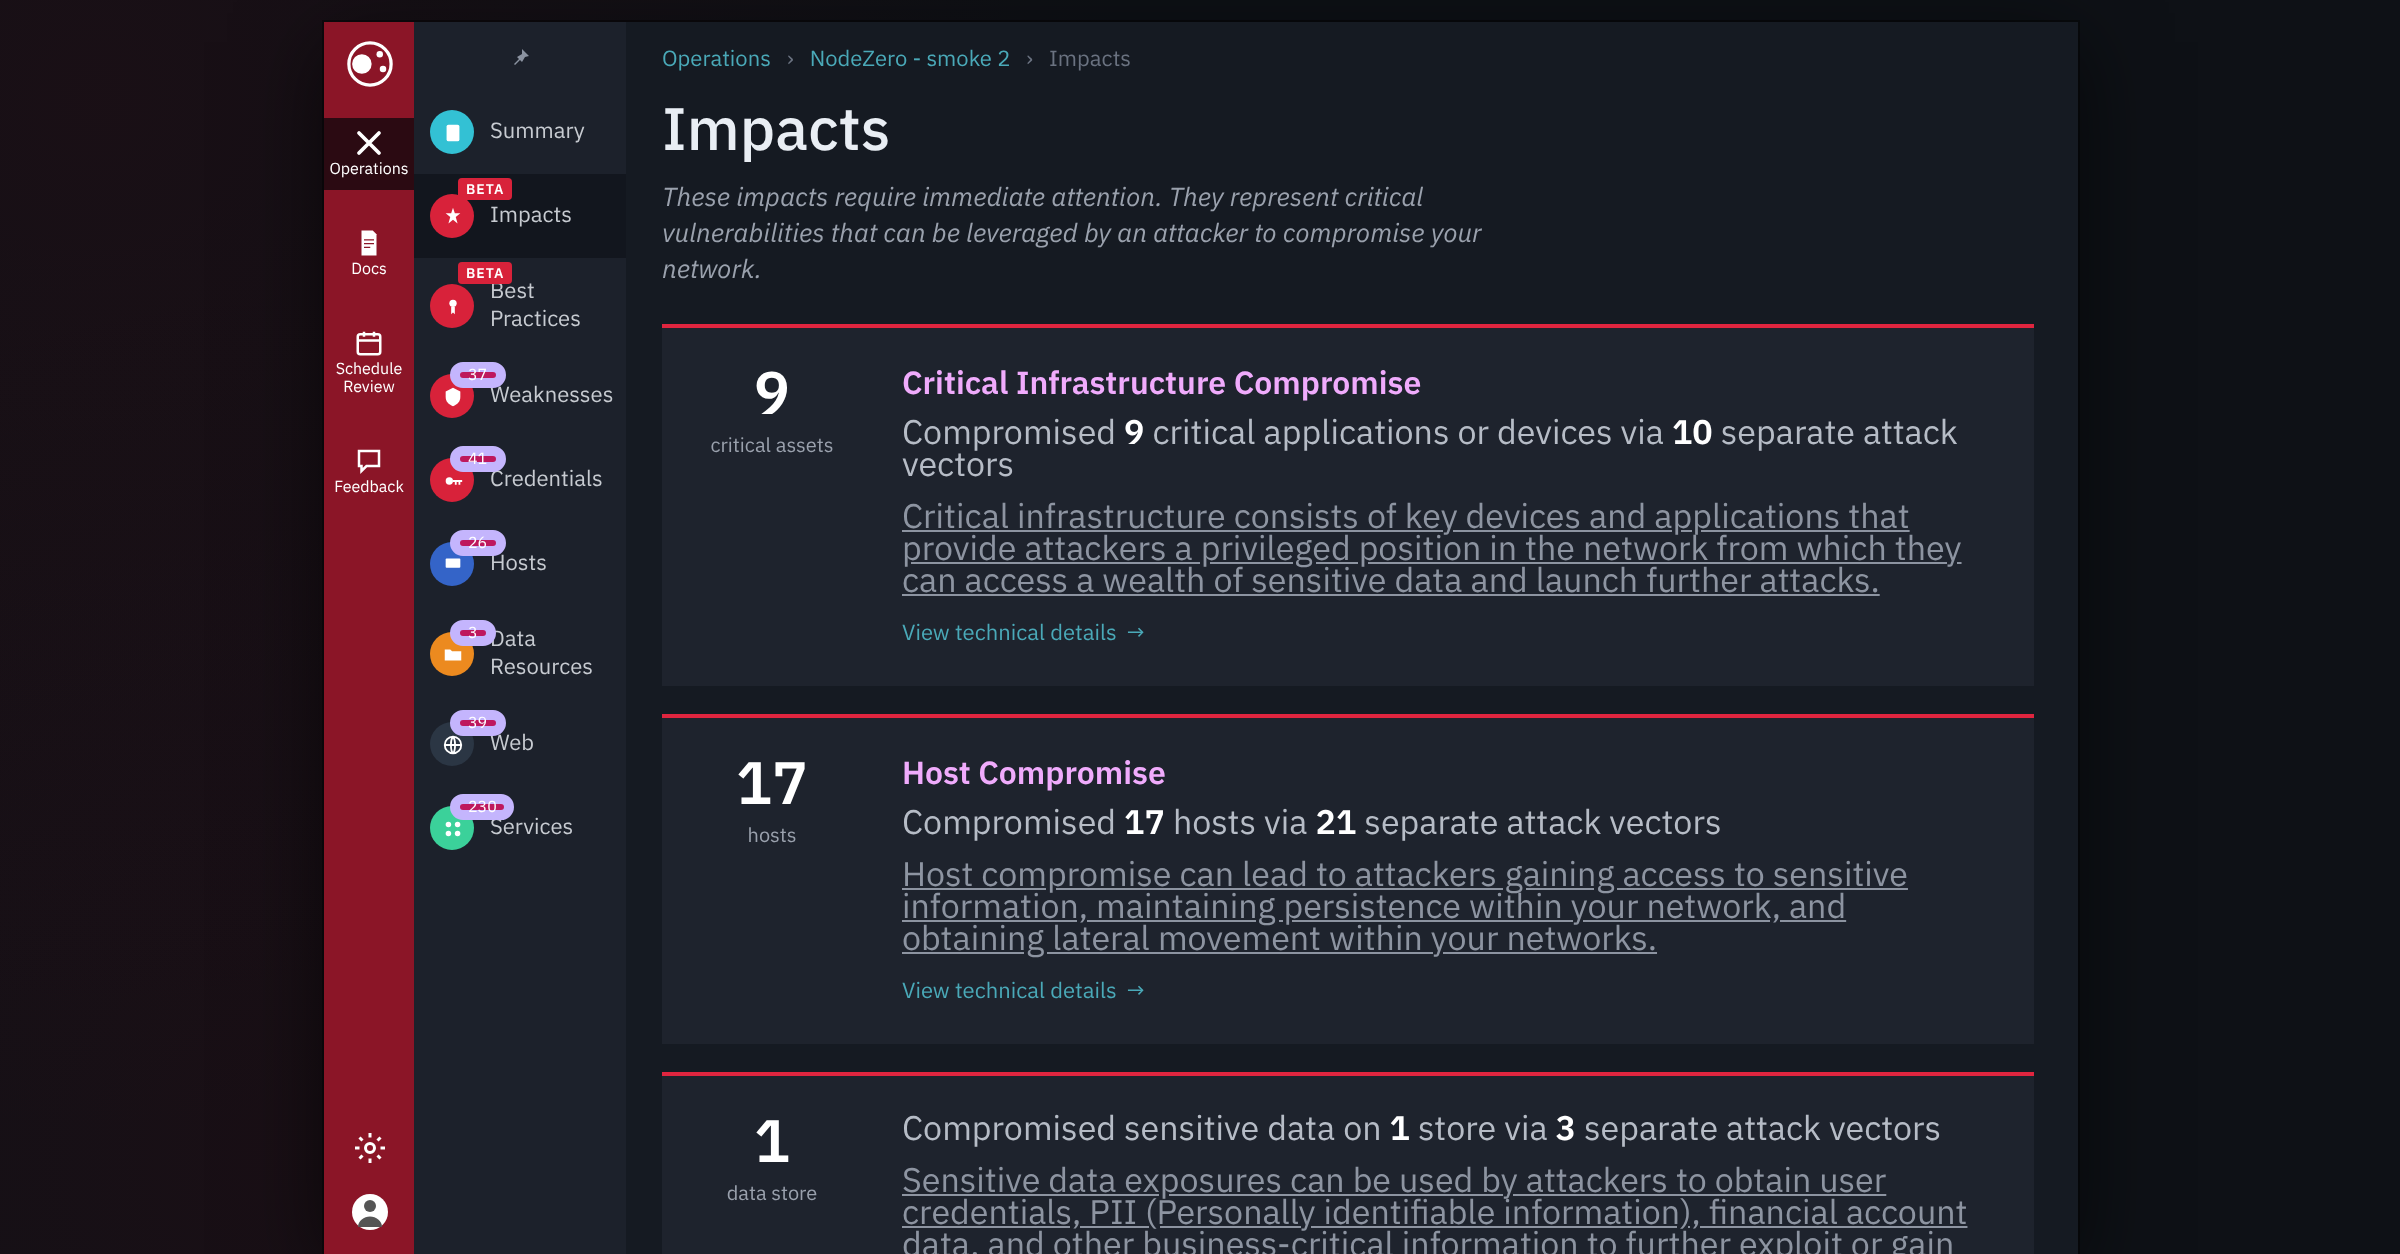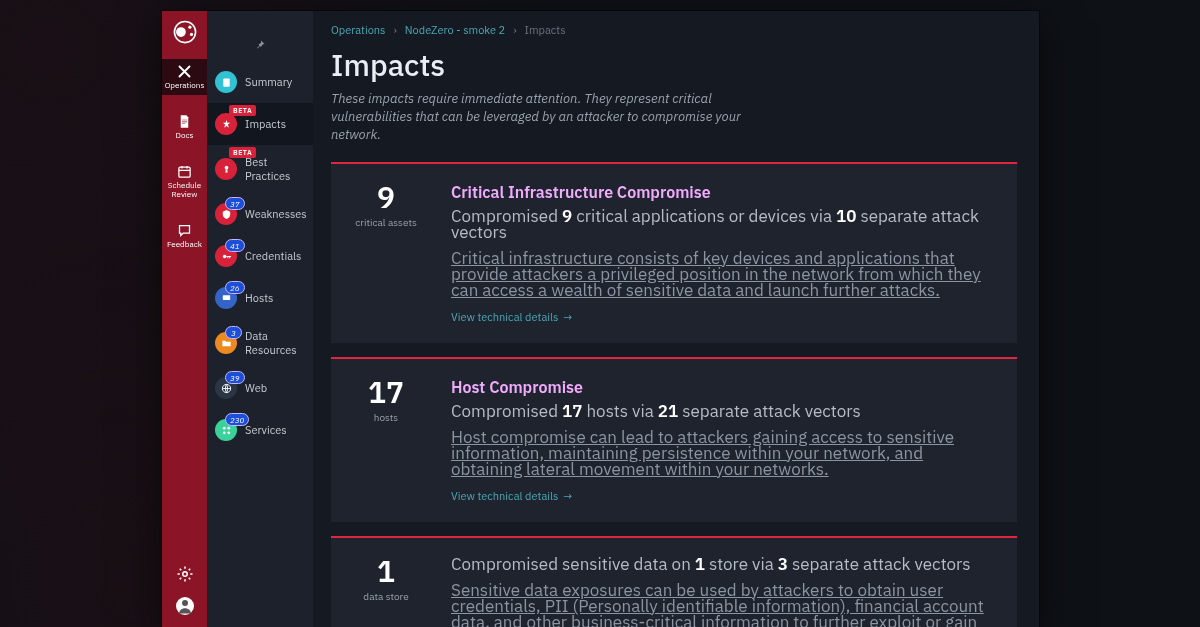--- a/index.html
+++ b/index.html
@@ -61,21 +61,21 @@
     background:#fff; border-radius:50%;
     display:flex; align-items:center; justify-content:center;
     font-size:10px; color:#444; width:20px; height:20px;
   }
 
   
   .sidebar {
     width: 106px;
     background: #1c212b;
     flex-shrink: 0;
-    padding-top: 22px;
+    padding-top: 6px;
   }
   .pin-row { display:flex; justify-content:center; padding:6px 0 10px; }
   .pin-row svg { width:12px; height:12px; fill:#8b93a1; }
   .sb-item {
     display:flex; align-items:center; gap:8px;
     padding: 10px 8px;
     cursor:pointer;
     position:relative;
   }
   .sb-item.active { background:#12161e; }
@@ -83,25 +83,24 @@
     width:22px; height:22px; border-radius:50%;
     display:flex; align-items:center; justify-content:center;
     flex-shrink:0;
     position:relative;
   }
   .sb-icon svg { width:11px; height:11px; fill:#fff; }
   .sb-label { font-size:11px; color:#c7cbd1; }
   .sb-badge {
     position:absolute; top:-6px; left:10px;
     min-width:17px; height:13px; border-radius:7px;
-    background:#1d4ed8; color:#fff; font-size:8px;
+    background:#be185d; color:#fff; font-size:8px;
     display:flex; align-items:center; justify-content:center;
     padding:0 4px;
-    border:1px solid #c4b5fd;
-    font-style:italic;
+    border:5px solid #c4b5fd;
   }
   .beta-badge {
     position:absolute; top:2px; left:22px;
     background:#d8223a; color:#fff; font-size:7px;
     padding:1px 4px; border-radius:2px; letter-spacing:.5px;
     font-weight:600;
   }
 
   
   .main { flex:1; padding: 12px 22px 0 18px; overflow:hidden; }

